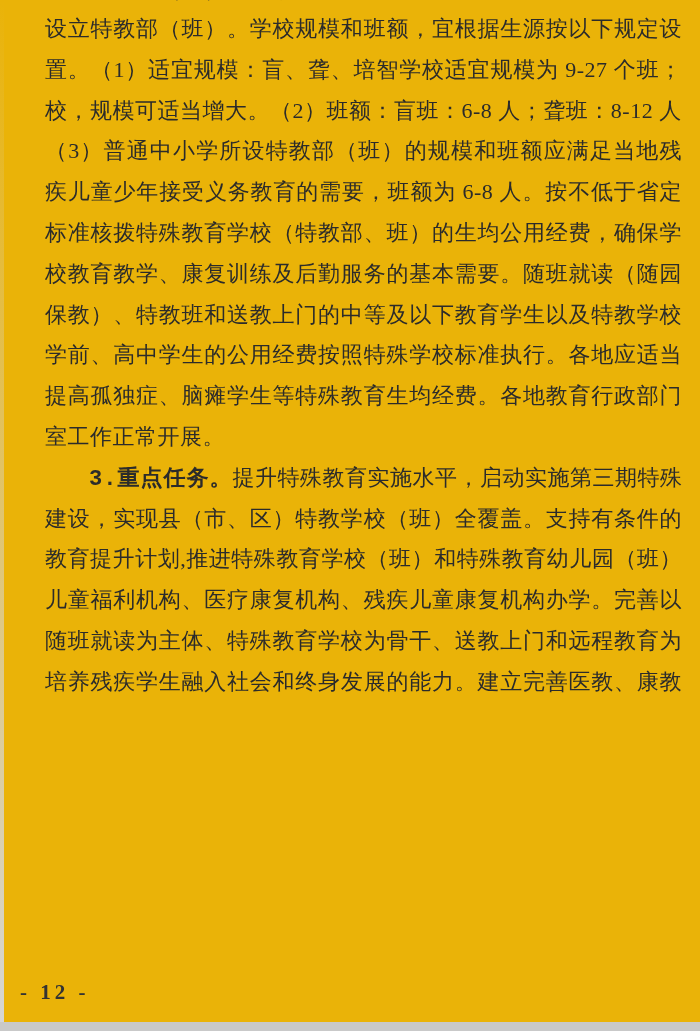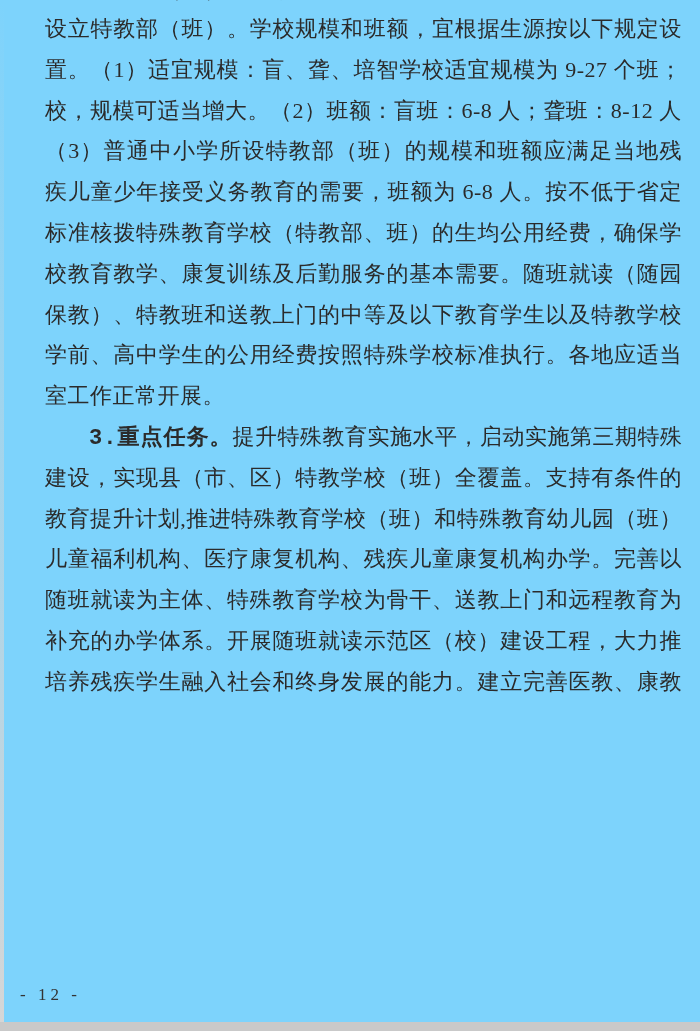--- a/index.html
+++ b/index.html
@@ -7,21 +7,21 @@
     width: 700px;
     height: 1031px;
     background: #ffffff;
     overflow: hidden;
     position: relative;
     font-family: "Liberation Serif", "DejaVu Serif", serif;
   }
   .page {
     position: absolute;
     inset: 0;
-    background: #7dd3fc;
+    background: #eab308;
     color: #2b2b2b;
   }
   
   .scan-edge-left {
     position: absolute;
     left: 0; top: 0;
     width: 4px; height: 100%;
     background: linear-gradient(to bottom, rgba(220,220,220,0) 0%, rgba(214,214,214,0.55) 55%, #d6d6d6 100%);
     pointer-events: none;
   }
@@ -75,23 +75,24 @@
   }
   .text-body .line b {
     font-weight: 700;
     letter-spacing: 1px;
     font-family: Liberation Mono, monospace;
   }
   .footer {
     position: absolute;
     left: 20px;
     bottom: 26px;
-    font-size: 17px;
+    font-size: 21px;
     letter-spacing: 4px;
     color: #333333;
+    font-weight: bold;
   }
 </style>
 </head>
 <body>
 
 <div class="page">
 
   <div class="clip-strip">
     <span class="clip-inner">设立特教部（班）。学校规模和班额，宜根据生源按以下规定设</span>
   </div>
@@ -100,27 +101,27 @@
 
   <div class="line">设立特教部（班）。学校规模和班额，宜根据生源按以下规定设</div>
       <div class="line">置。（1）适宜规模：盲、聋、培智学校适宜规模为 9-27 个班；</div>
       <div class="line">校，规模可适当增大。（2）班额：盲班：6-8 人；聋班：8-12 人；</div>
       <div class="line">（3）普通中小学所设特教部（班）的规模和班额应满足当地残</div>
       <div class="line">疾儿童少年接受义务教育的需要，班额为 6-8 人。按不低于省定</div>
       <div class="line">标准核拨特殊教育学校（特教部、班）的生均公用经费，确保学</div>
       <div class="line">校教育教学、康复训练及后勤服务的基本需要。随班就读（随园</div>
       <div class="line">保教）、特教班和送教上门的中等及以下教育学生以及特教学校</div>
       <div class="line">学前、高中学生的公用经费按照特殊学校标准执行。各地应适当</div>
+      <div class="line">提高孤独症、脑瘫学生等特殊教育生均经费。各地教育行政部门</div>
       <div class="line short-last">室工作正常开展。</div>
       <div class="line indent"><b>3.重点任务。</b>提升特殊教育实施水平，启动实施第三期特殊</div>
       <div class="line">建设，实现县（市、区）特教学校（班）全覆盖。支持有条件的</div>
       <div class="line">教育提升计划,推进特殊教育学校（班）和特殊教育幼儿园（班）</div>
       <div class="line">儿童福利机构、医疗康复机构、残疾儿童康复机构办学。完善以</div>
       <div class="line">随班就读为主体、特殊教育学校为骨干、送教上门和远程教育为</div>
-      <div class="line">补充的办学体系。开展随班就读示范区（校）建设工程，大力推</div>
       <div class="line">培养残疾学生融入社会和终身发展的能力。建立完善医教、康教</div>
     </div>
 
   <div class="footer">- 12 -</div>
 
   <div class="scan-edge-left"></div>
   <div class="scan-edge-bottom"></div>
 </div>
 
 </body></html>

